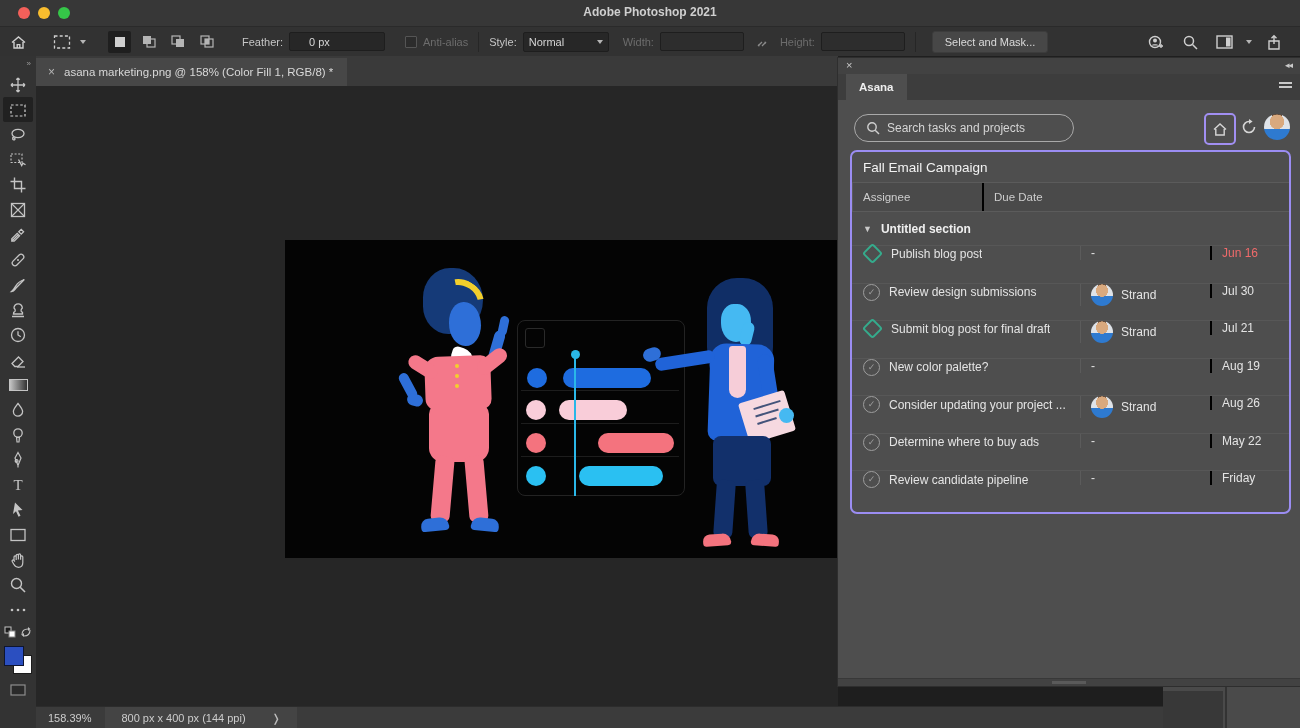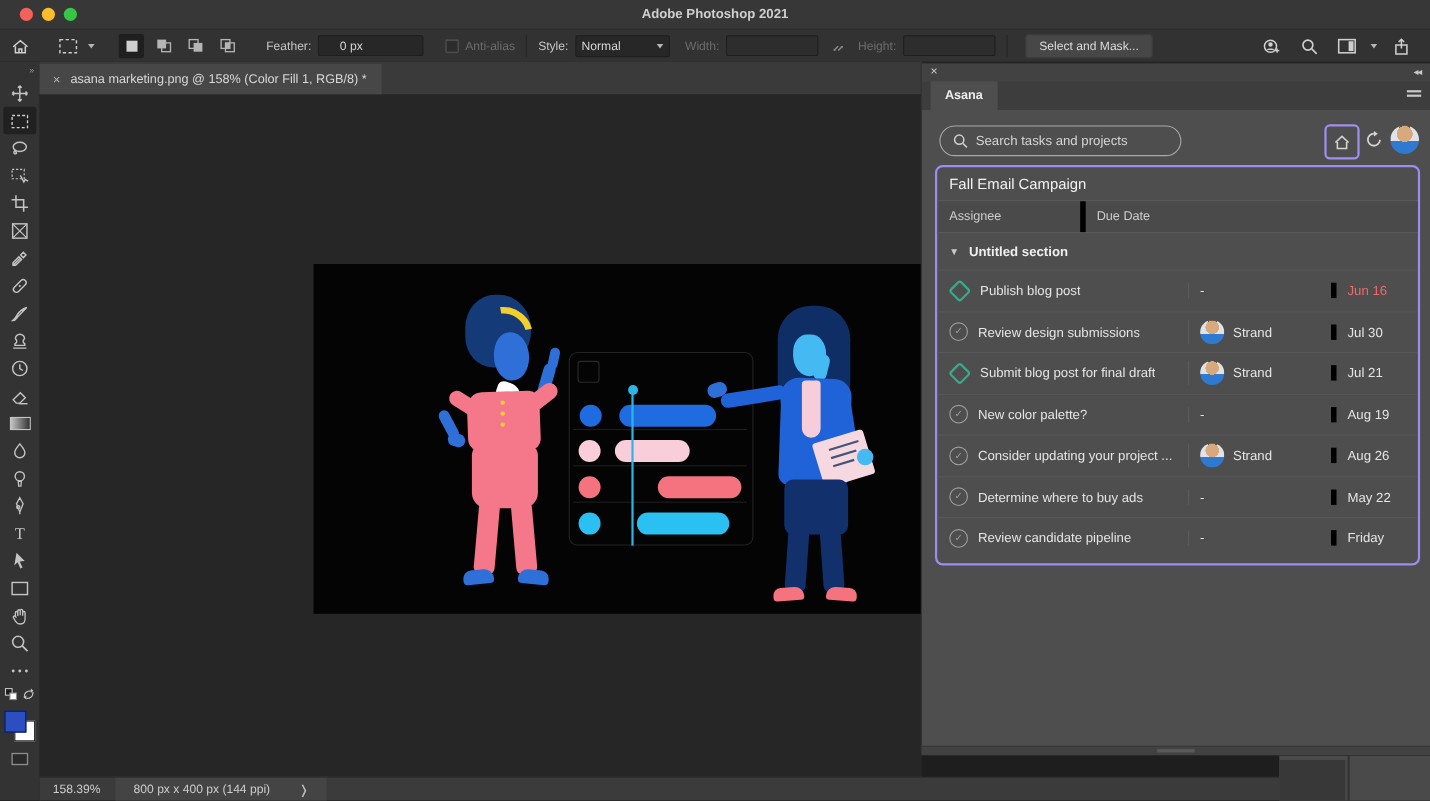--- a/index.html
+++ b/index.html
@@ -97,25 +97,25 @@
   #ap-box{position:absolute;left:12px;top:92px;width:437px;height:360px;border:2px solid #9b8df2;border-radius:7px;
           overflow:hidden;}
   #ap-title{height:30px;display:flex;align-items:center;padding:0 11px;color:#f2f2f2;font-size:13.5px;
             border-bottom:1px solid #5b5b5b;}
   #ap-header{height:28px;display:flex;align-items:stretch;color:#cdcdcd;font-size:11.5px;background:#4a4a4a;
              border-bottom:1px solid #5b5b5b;}
   .col-name{width:228px;display:flex;align-items:center;padding-left:11px;box-sizing:border-box;}
   .col-assignee{width:130px;display:flex;align-items:center;padding-left:10px;box-sizing:border-box;
                 border-left:1px solid #5b5b5b;}
   .col-due{width:79px;display:flex;align-items:center;padding-left:10px;box-sizing:border-box;
-           border-left:5px solid #000000;}
+           border-left:2px solid #000000;}
   #ap-section{height:33px;display:flex;align-items:center;gap:9px;padding-left:11px;color:#efefef;
               font-size:12px;font-weight:bold;border-bottom:1px solid #575757;}
   #ap-section .caret{color:#c9c9c9;font-size:9px;}
-  .trow{height:36.5px;display:flex;align-items:center;border-bottom:1px solid #575757;font-size:12px;color:#e4e4e4;}
+  .trow{height:36.5px;display:flex;align-items:flex-start;border-bottom:1px solid #575757;font-size:12px;color:#e4e4e4;}
   .trow:last-child{border-bottom:none;}
   .trow .col-name{gap:9px;}
   .ticon-check{width:15px;height:15px;border:1.5px solid #9d9d9d;border-radius:50%;flex:none;
                display:flex;align-items:center;justify-content:center;color:#9d9d9d;font-size:9px;line-height:1;}
   .ticon-approval{width:11px;height:11px;border:2px solid #35ab8c;border-radius:3px;transform:rotate(45deg);
                   flex:none;margin:0 2px;}
   .trow .col-assignee{gap:8px;}
   .due-red{color:#ef6a6a;}
   .tname{white-space:nowrap;overflow:hidden;}
   #ap-bottom{position:absolute;left:0;bottom:0;width:100%;height:7px;background:#424242;border-top:1px solid #383838;}

